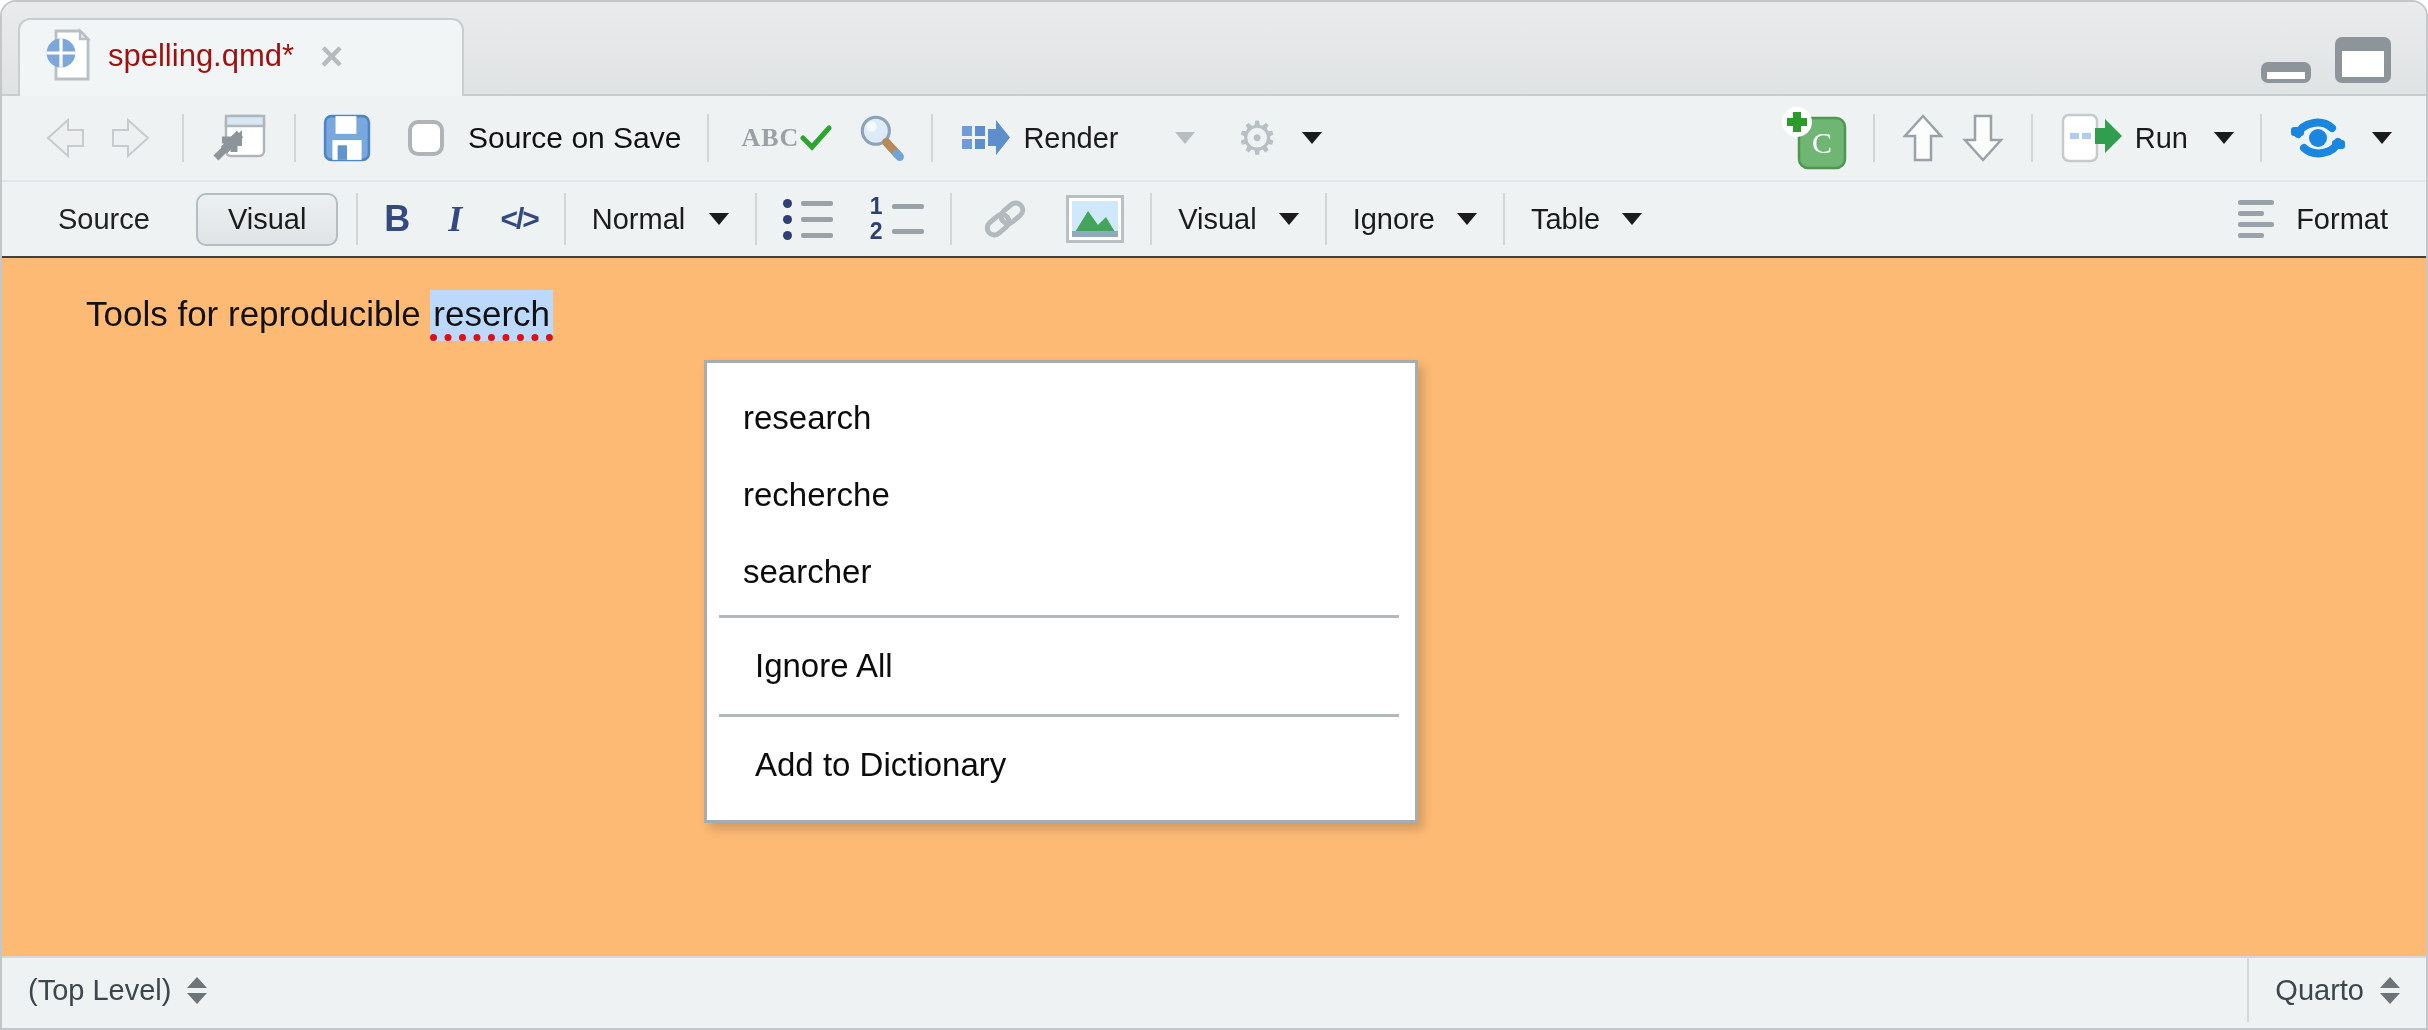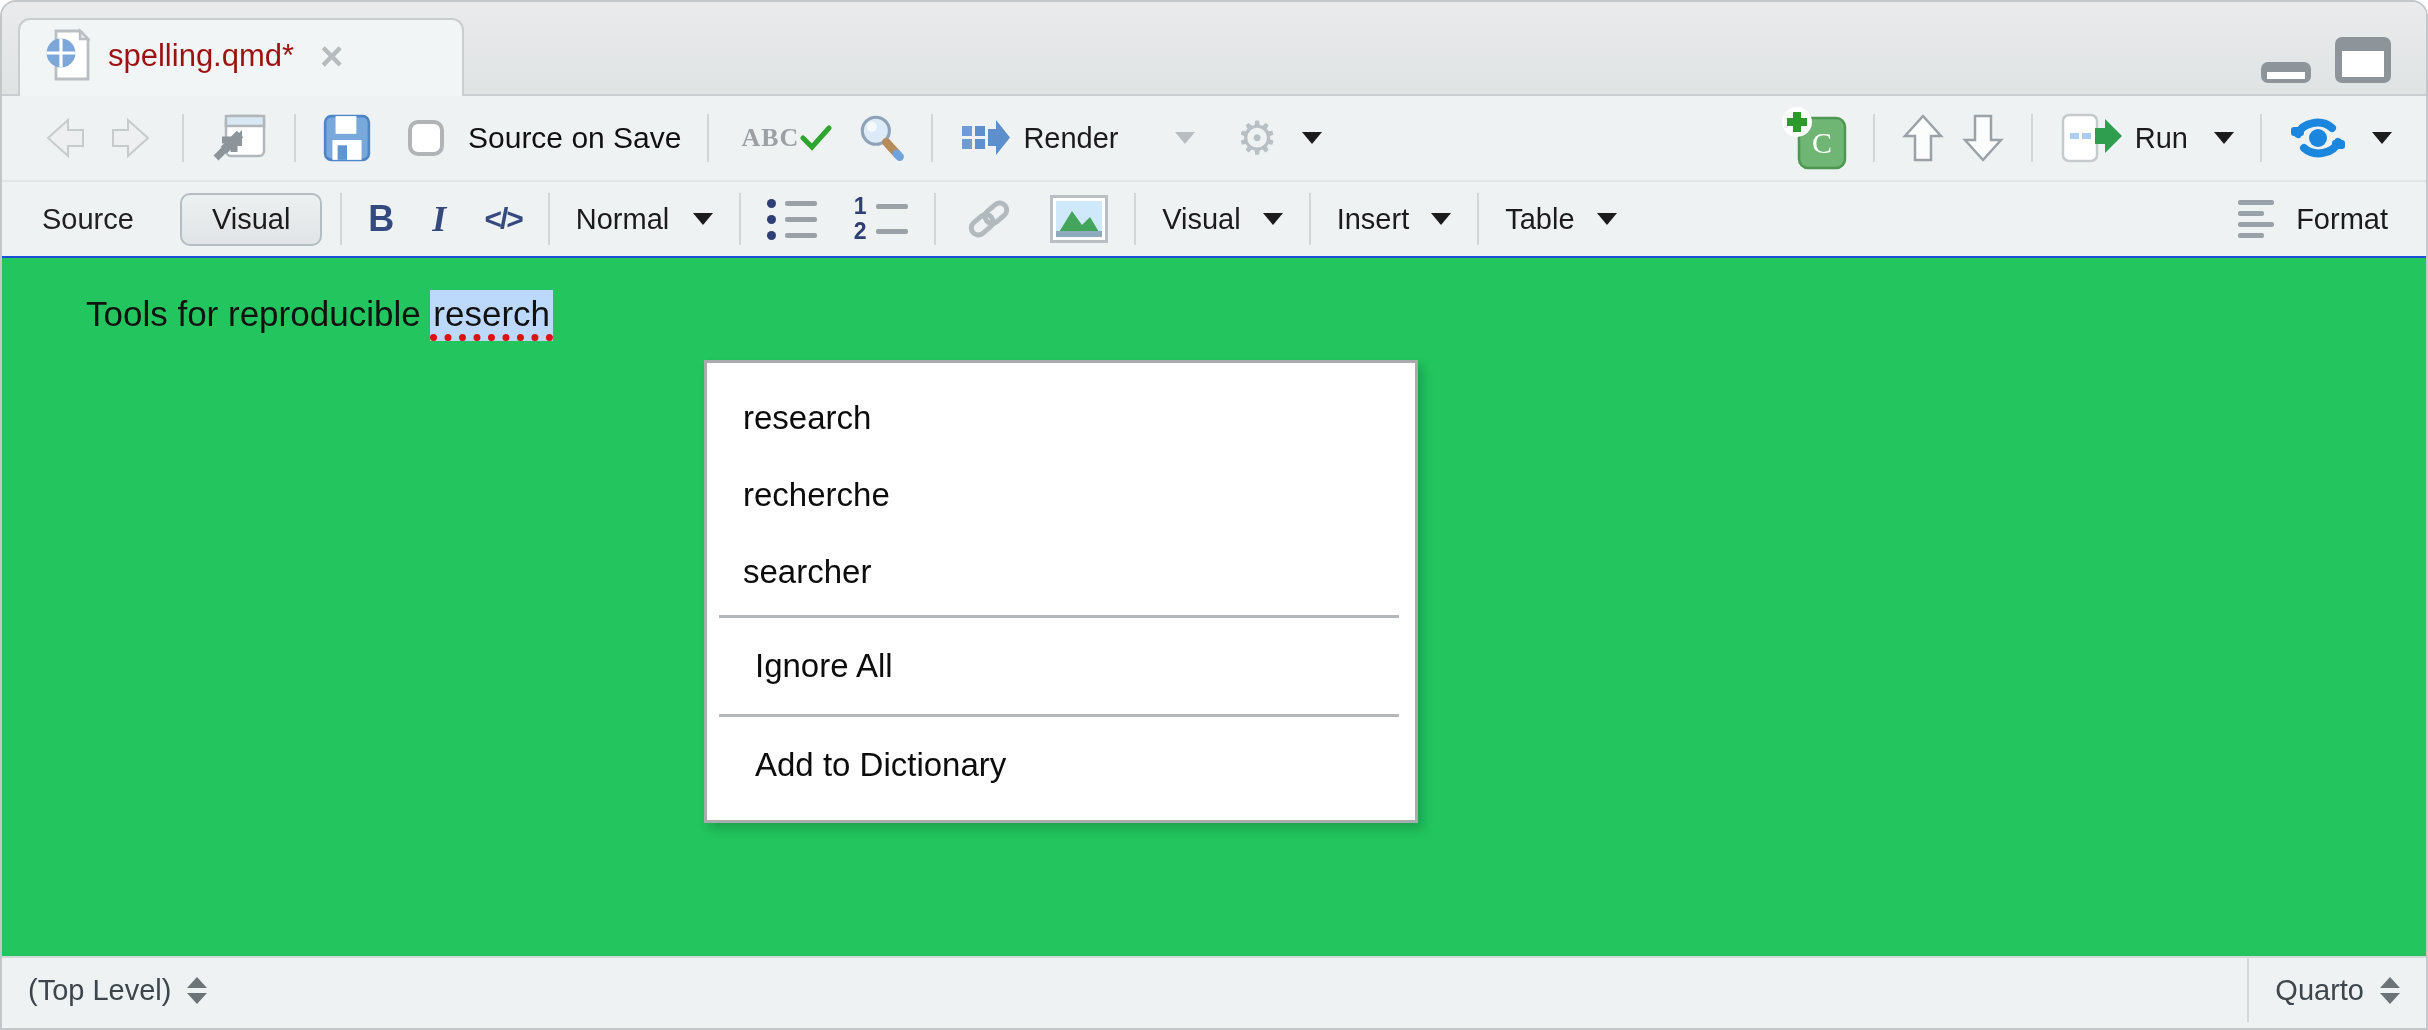--- a/index.html
+++ b/index.html
@@ -21,21 +21,21 @@
     background:#f1f5f6; border:2px solid #c9cdd0; border-bottom:none;
     border-radius:12px 12px 0 0; display:flex; align-items:center; padding:0 22px 4px 24px;
   }
   .tab-title{ color:#9e1111; font-size:31px; margin-left:16px; white-space:nowrap; }
   .tab-close{ margin-left:26px; color:#b6bbbe; font-size:40px; font-weight:bold; line-height:1; cursor:default; }
   .winbtns{ position:absolute; right:34px; bottom:10px; display:flex; align-items:flex-end; gap:22px; }
 
   
   .toolbar{ display:flex; align-items:center; background:#eef2f3; flex:0 0 auto; }
   .toolbar1{ height:86px; padding:0 26px 0 30px; border-bottom:2px solid #e3e6e8; }
-  .toolbar2{ height:76px; padding:0 30px 0 20px; border-bottom:2px solid #1d4ed8; }
+  .toolbar2{ height:76px; padding:0 30px 0 36px; border-bottom:2px solid #404040; }
   .vsep{ width:2px; height:48px; background:#d2d6d8; margin:0 18px; flex:0 0 auto; }
   .vsep.tall{ height:52px; }
   .tbtn{ border:none; background:transparent; display:inline-flex; align-items:center; gap:10px;
          font-family:inherit; font-size:29px; color:#1b1b1b; padding:6px 8px; border-radius:6px; }
   .caret{ width:0; height:0; border-left:10px solid transparent; border-right:10px solid transparent;
           border-top:12px solid #1b1b1b; display:inline-block; }
   .caret.light{ border-top-color:#b7bdc1; }
   .label{ font-size:29px; color:#1b1b1b; }
   .checkbox{ width:36px; height:36px; border:4px solid #b0b4b7; border-radius:10px; background:#fff; margin-right:14px; }
   .chk-label{ font-size:30px; color:#111; }
@@ -60,21 +60,21 @@
   .list-icon{ display:flex; flex-direction:column; gap:7px; }
   .list-row{ display:flex; align-items:center; gap:9px; }
   .dot{ width:9px; height:9px; border-radius:50%; background:#2e3f73; }
   .ln{ width:32px; height:5px; background:#9aa1a7; border-radius:2px; }
   .num{ color:#2e3f73; font-weight:bold; font-size:23px; line-height:0.9; width:14px; text-align:center; }
 
   .outline-icon{ display:flex; flex-direction:column; gap:6px; margin-right:12px; }
   .outline-icon i{ display:block; height:5px; background:#99a2a8; border-radius:2px; }
 
   
-  .editor{ flex:1 1 auto; background:#22c55e; position:relative; overflow:hidden; }
+  .editor{ flex:1 1 auto; background:#fdba74; position:relative; overflow:hidden; }
   .doc-line{ position:absolute; left:84px; top:36px; font-size:35px; color:#111; white-space:nowrap; }
   .misspelled{
     background:#bcd8fb; border-bottom:7px dotted #dd1111; padding:4px 3px 1px 3px;
   }
 
   
   .ctx-menu{
     position:absolute; left:702px; top:358px; width:714px; z-index:10;
     background:#ffffff; border:3px solid #a8acaf; box-shadow:5px 6px 10px rgba(0,0,0,0.18);
     padding:16px 4px 12px 0;
@@ -314,21 +314,21 @@
         <rect x="6" y="36" width="46" height="6" fill="#8fa9bd"></rect>
       </svg>
     </button>
     <span class="vsep tall"></span>
     <button class="tbtn">
       <span class="label">Visual</span>
       <span class="caret" style="margin-left:12px"></span>
     </button>
     <span class="vsep tall"></span>
     <button class="tbtn">
-      <span class="label">Insert</span>
+      <span class="label">Ignore</span>
       <span class="caret" style="margin-left:12px"></span>
     </button>
     <span class="vsep tall"></span>
     <button class="tbtn">
       <span class="label">Table</span>
       <span class="caret" style="margin-left:12px"></span>
     </button>
     <span class="spacer"></span>
     <button class="tbtn">
       <span class="outline-icon">

